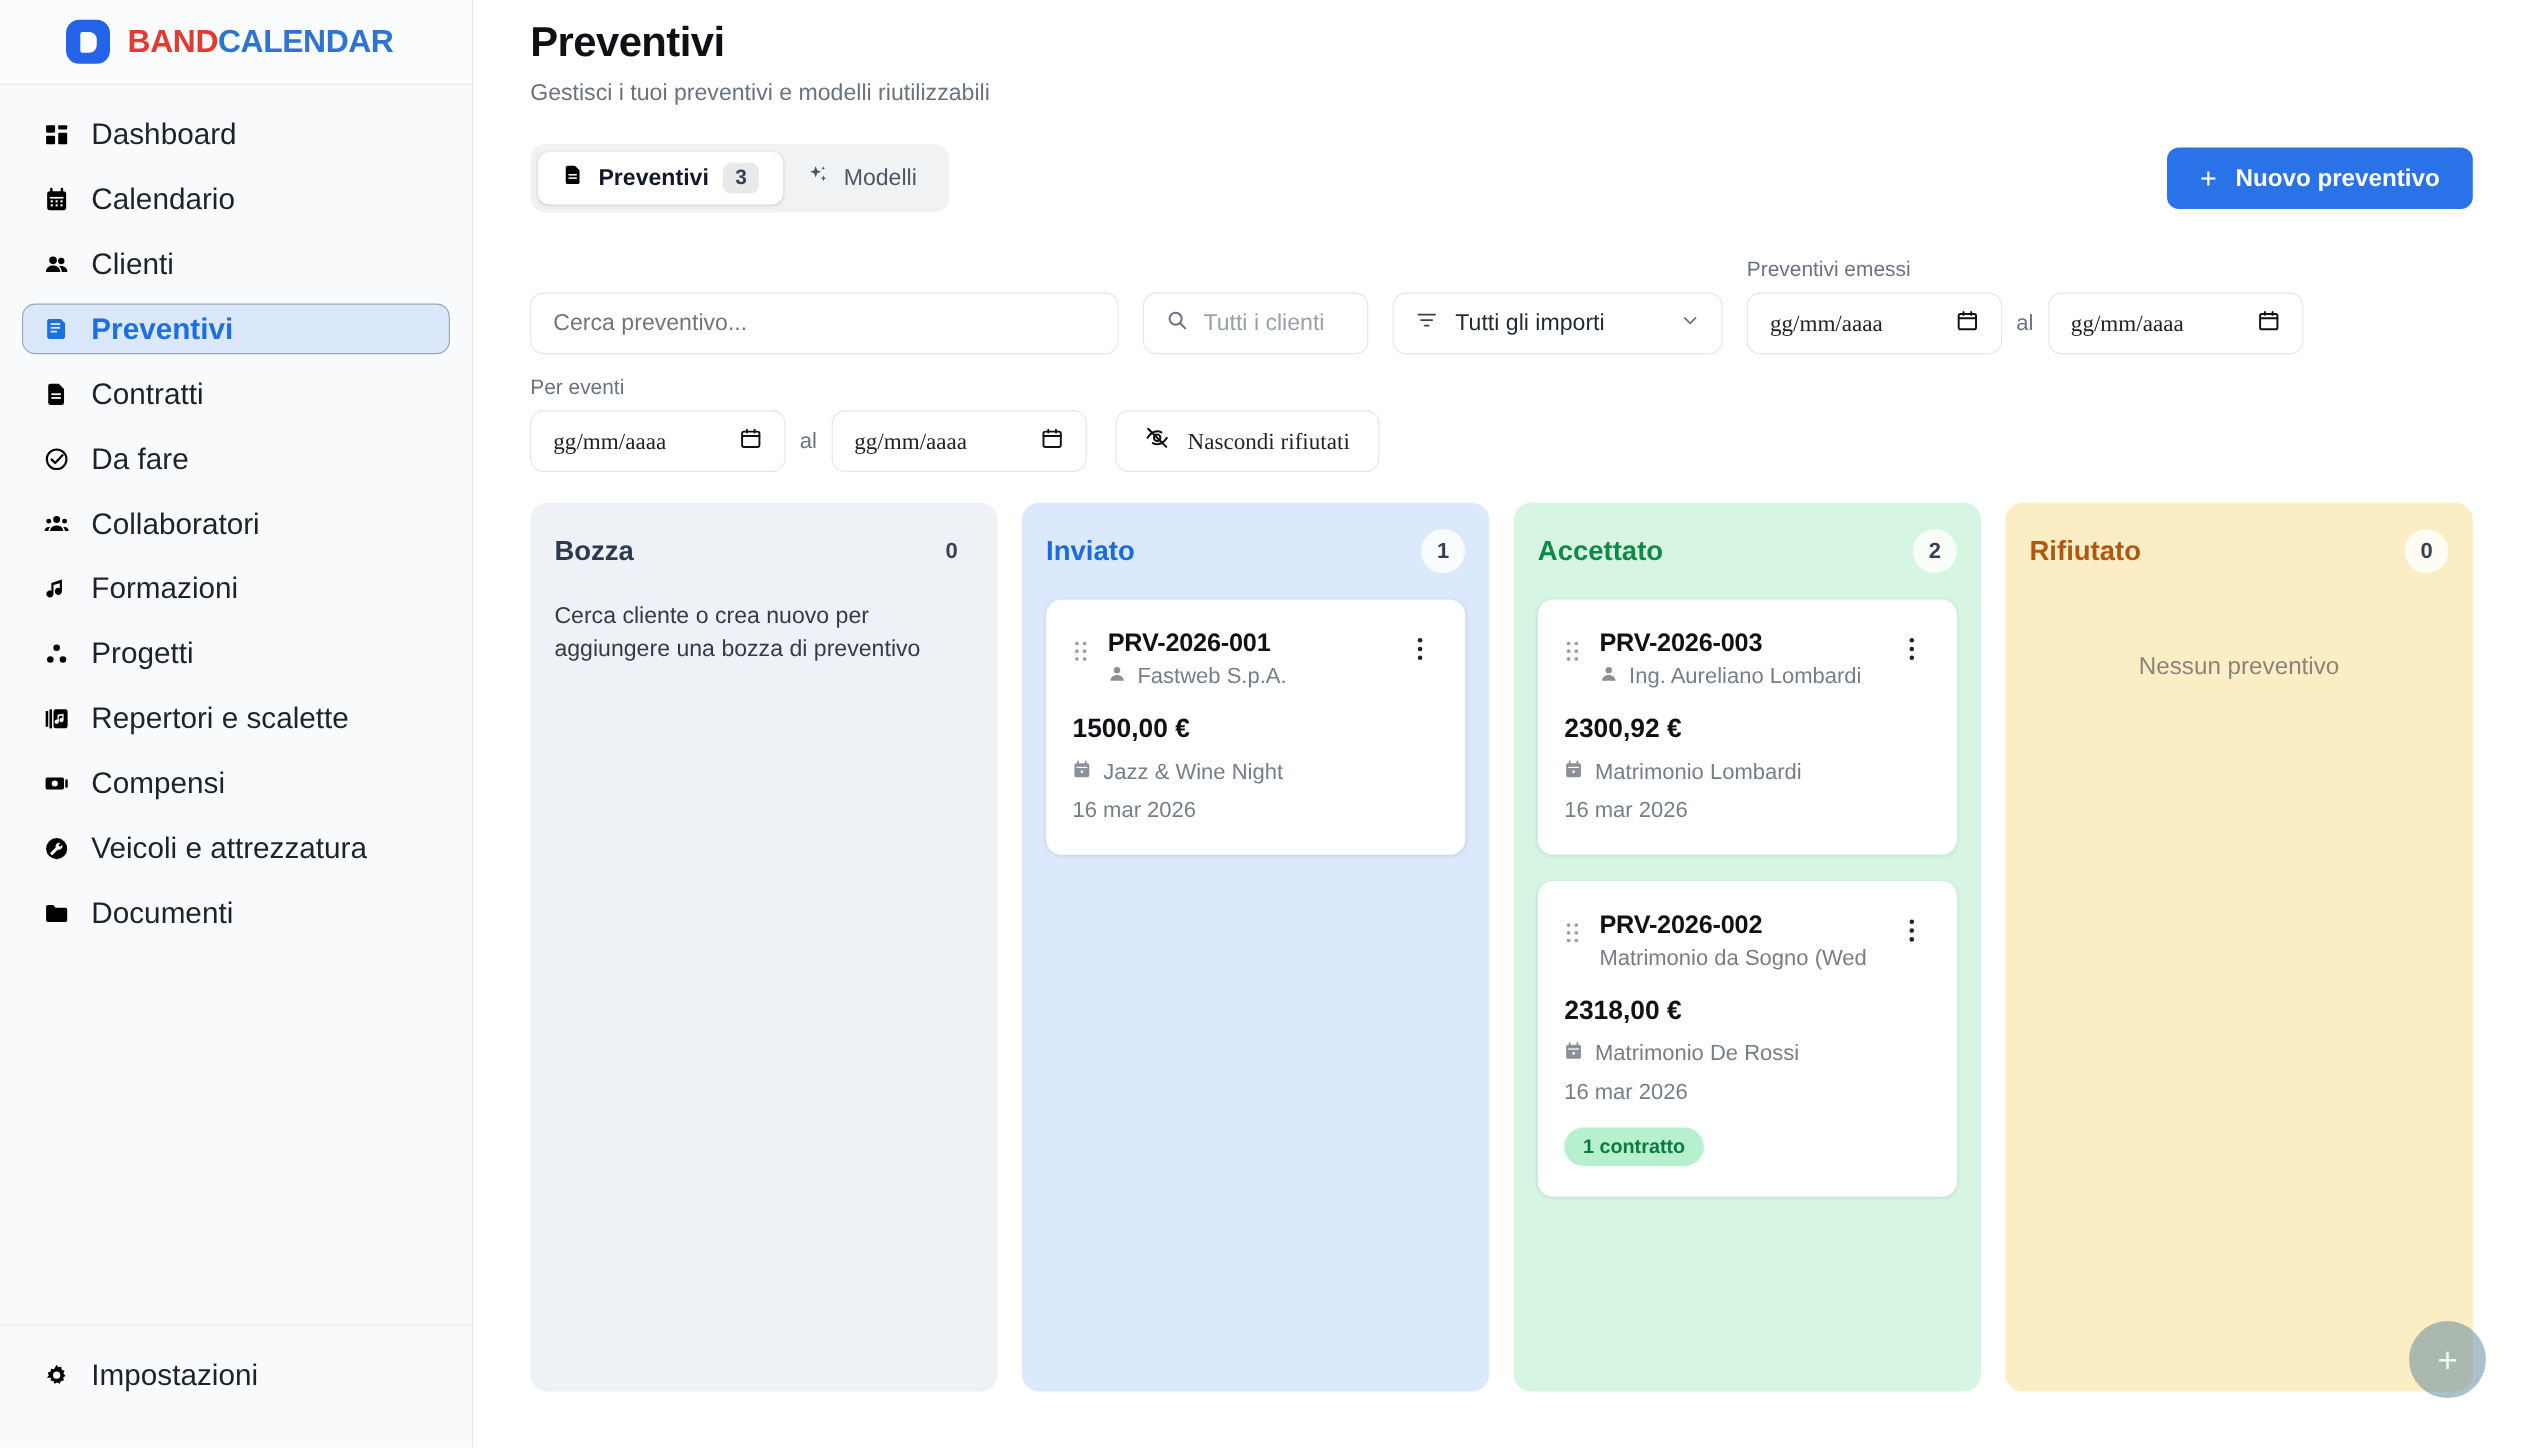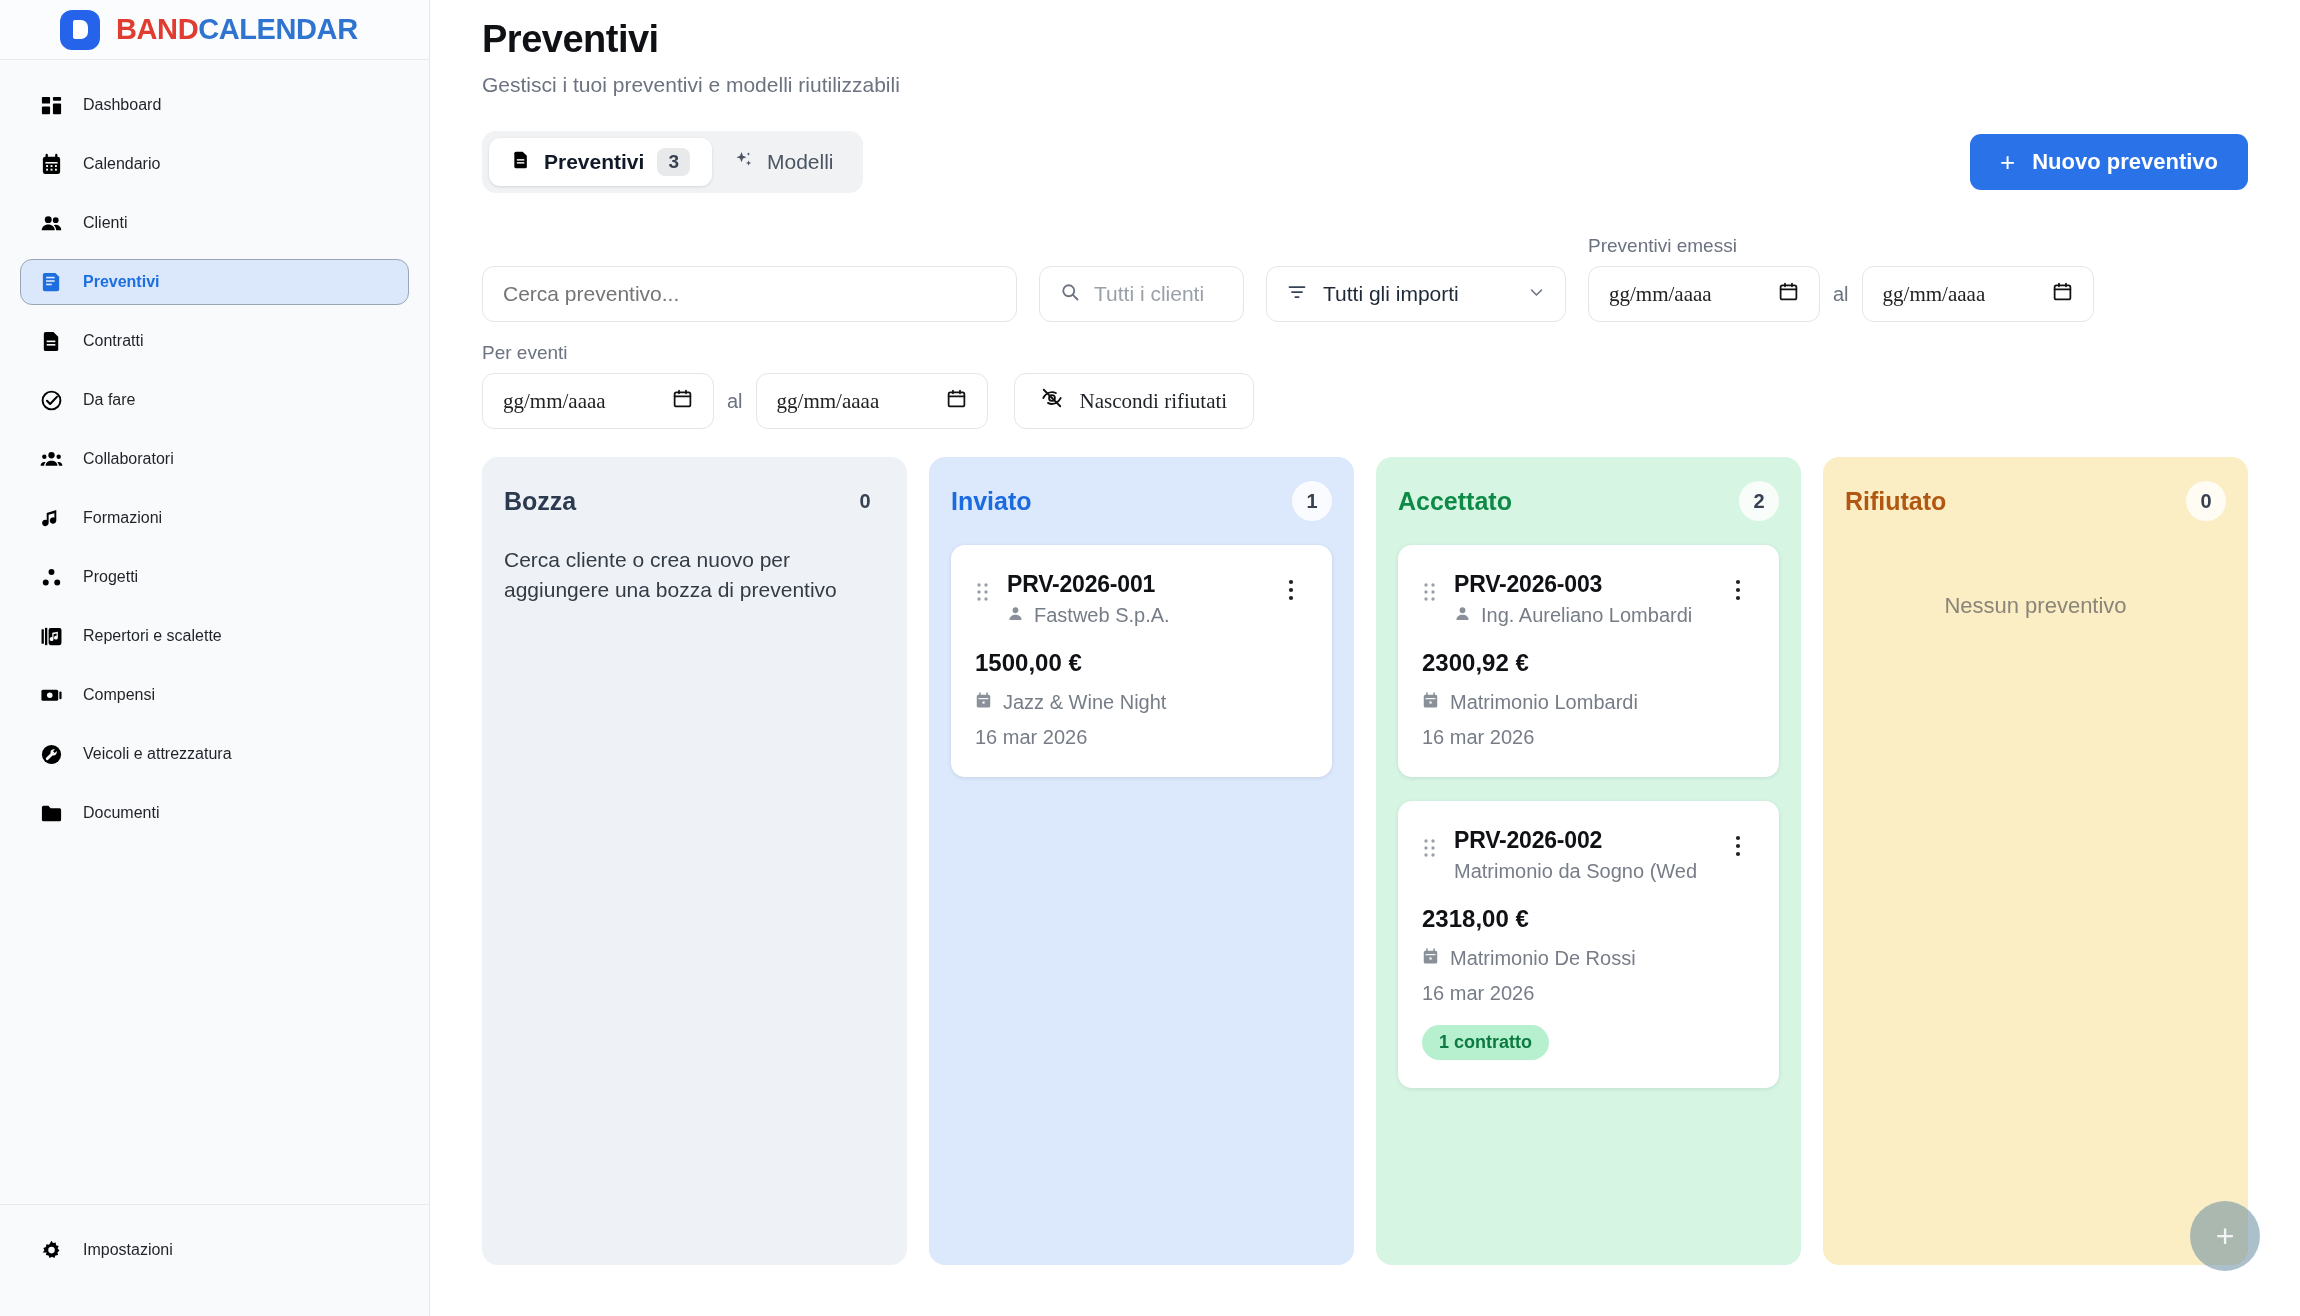--- a/index.html
+++ b/index.html
@@ -15,21 +15,21 @@
 
   
   .sidebar {
     width: 430px; height: 1316px;
     background: #f9fafb;
     border-right: 1px solid #e5e7eb;
     display: flex; flex-direction: column;
     flex: 0 0 430px;
   }
   .brand {
-    height: 60px;
+    height: 77px;
     display: flex; align-items: center; gap: 16px;
     padding: 0 0 0 60px;
     border-bottom: 1px solid #e8eaed;
     background: #fbfcfd;
   }
   .brand-mark {
     width: 40px; height: 40px; border-radius: 12px;
     background: #2563eb;
     display: flex; align-items: center; justify-content: center;
     flex: 0 0 40px;
@@ -40,21 +40,21 @@
   }
   .brand-text { font-size: 29px; font-weight: 800; letter-spacing: -0.4px; font-family: "Liberation Sans", sans-serif; }
   .brand-text .b1 { color: #e03c31; }
   .brand-text .b2 { color: #2f74d0; }
 
   .nav { flex: 1 1 auto; padding: 22px 20px 0 20px; overflow: hidden; }
   .nav-item {
     display: flex; align-items: center; gap: 20px;
     height: 46px; padding: 0 18px; margin-bottom: 13px;
     border-radius: 12px;
-    font-size: 16px; color: #1f2328;
+    font-size: 27px; color: #1f2328;
     cursor: pointer; border: 1.5px solid transparent;
   }
   .nav-item .ico { width: 24px; height: 24px; flex: 0 0 24px; display:flex; align-items:center; justify-content:center; }
   .nav-item .ico svg { display: block; }
   .nav-item.active {
     background: #dbe7fb;
     border: 1.5px solid #9aa6b5;
     color: #1d6fe0;
     font-weight: 600;
   }

